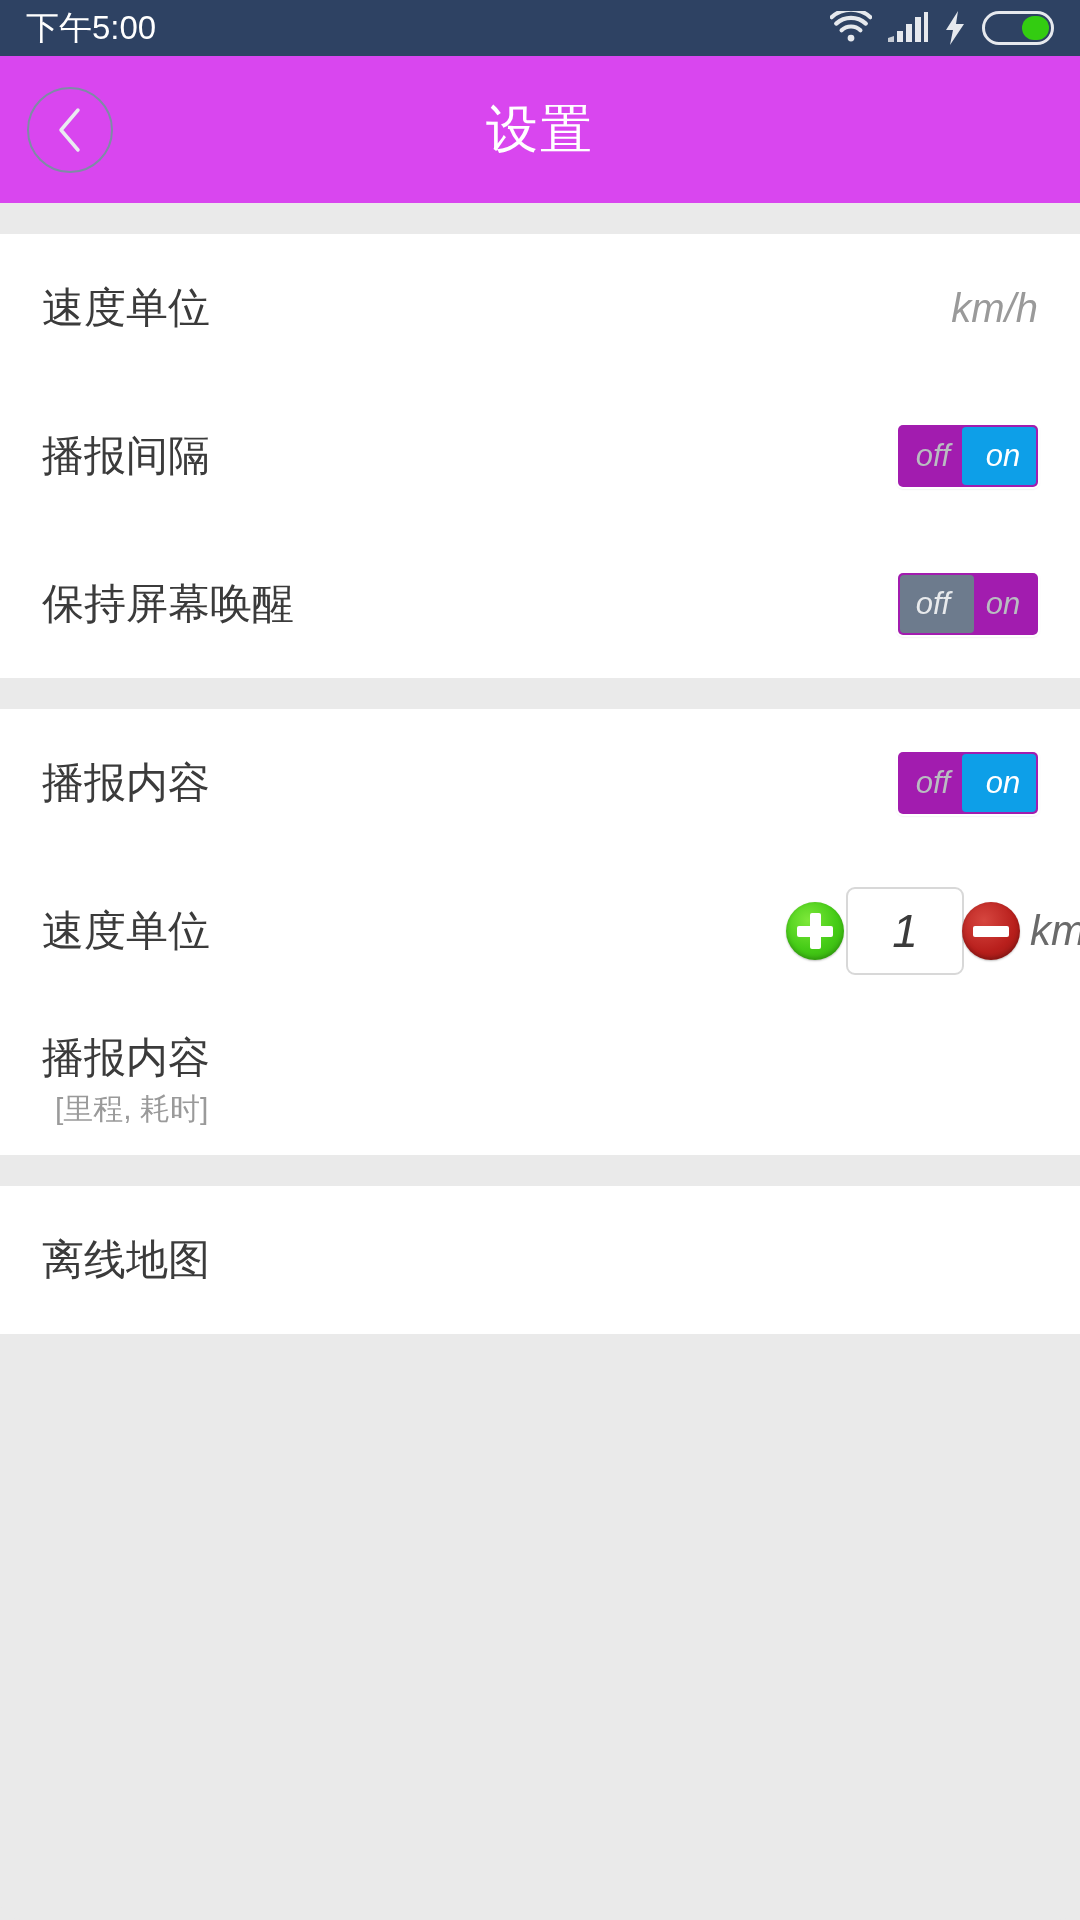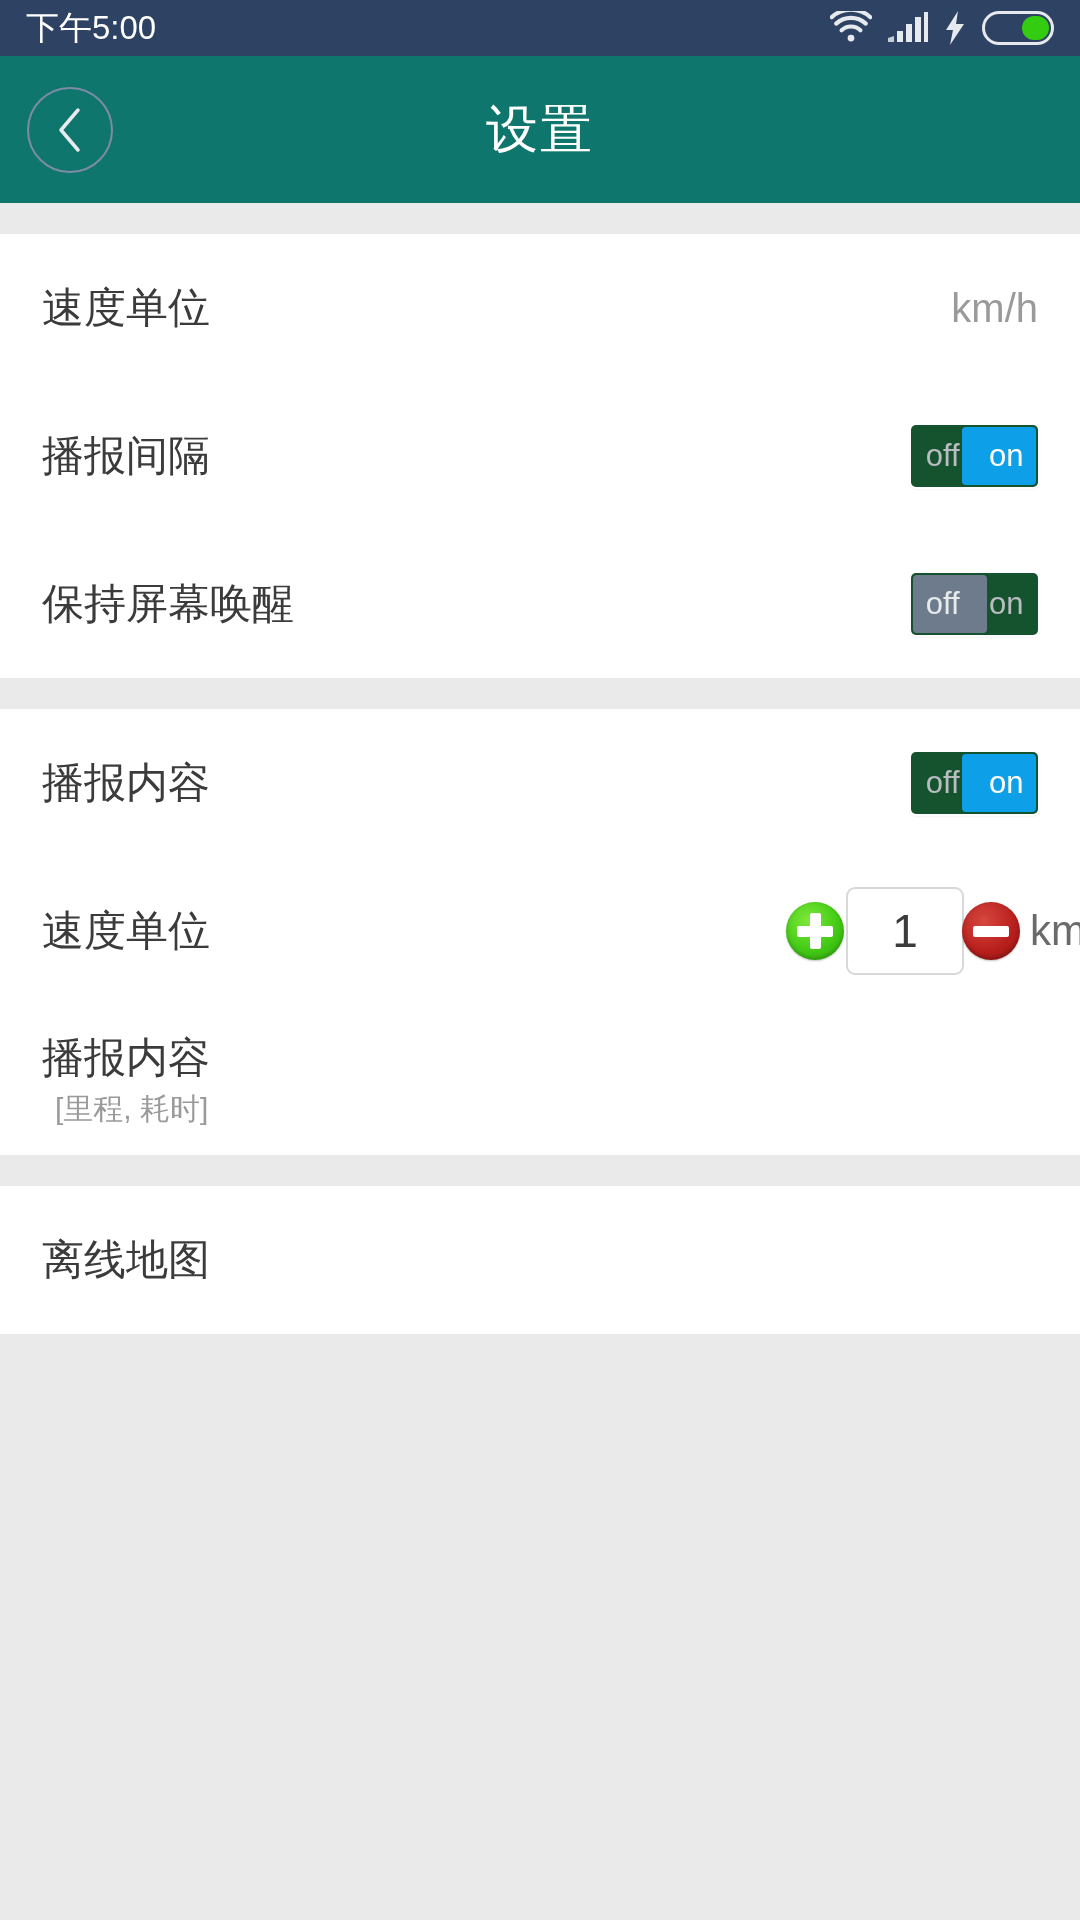--- a/index.html
+++ b/index.html
@@ -33,21 +33,21 @@
   .status-icons {
     margin-left: auto;
     display: flex; align-items: center; gap: 16px;
   }
   .wifi-icon, .signal-icon, .bolt-icon, .battery-icon { display: block; }
 
   
   .header {
     position: absolute; left: 0; top: 56px;
     width: 1080px; height: 147px;
-    background: #0f766e;
+    background: #d946ef;
   }
   .back-btn {
     position: absolute; left: 27px; top: 31px;
     width: 86px; height: 86px;
     border: 2px solid #7e8ba5;
     border-radius: 50%;
     display: flex; align-items: center; justify-content: center;
   }
   .header-title {
     position: absolute; left: 0; top: 0;
@@ -88,33 +88,33 @@
   .row-sub {
     color: #9a9a9a;
     font-size: 30px;
     line-height: 40px;
     margin-top: 4px;
     white-space: nowrap;
     margin-left: 13px;
   }
   .row-right {
     margin-left: auto;
-    display: flex; align-items: flex-end;
+    display: flex; align-items: flex-end; font-style: italic;
   }
   .row-value {
     color: #9a9a9a;
     font-size: 40px;
     white-space: nowrap;
   }
 
   
   .toggle {
     position: relative;
-    width: 127px; height: 62px;
-    background: #14532d;
+    width: 140px; height: 62px;
+    background: #a21caf;
     border-radius: 5px;
     box-shadow: 0 0 0 2px #ffffff, 0 1px 3px rgba(0,0,0,0.28);
     display: flex;
   }
   .toggle-half {
     flex: 1 1 50%;
     display: flex; align-items: center; justify-content: center;
     font-size: 31px;
     color: #b9bcc1;
     position: relative;

